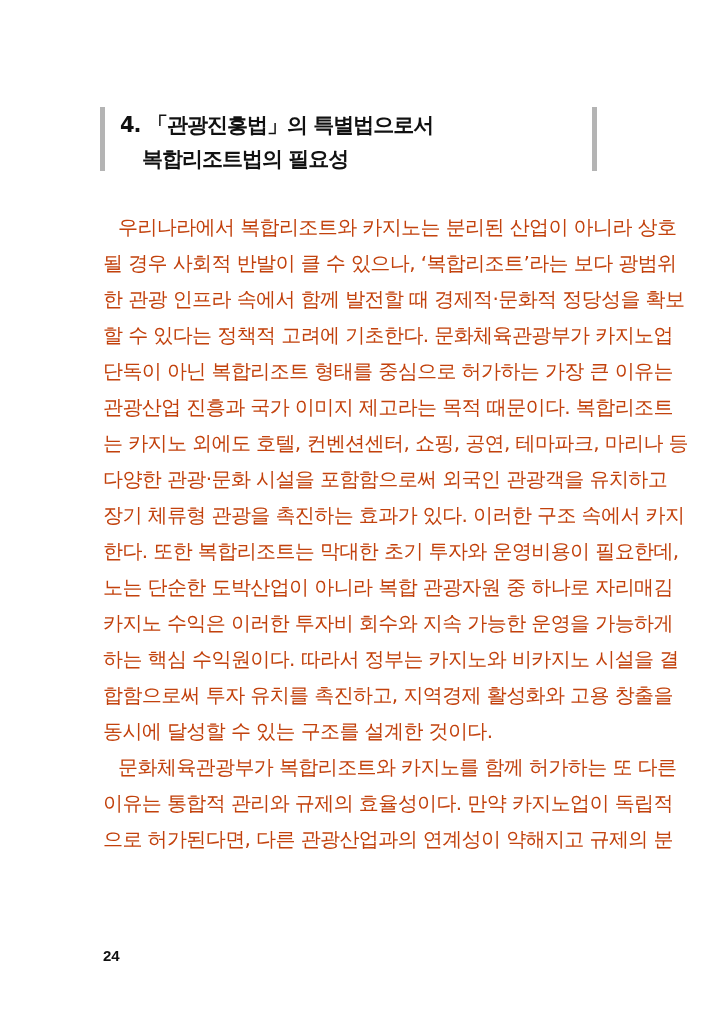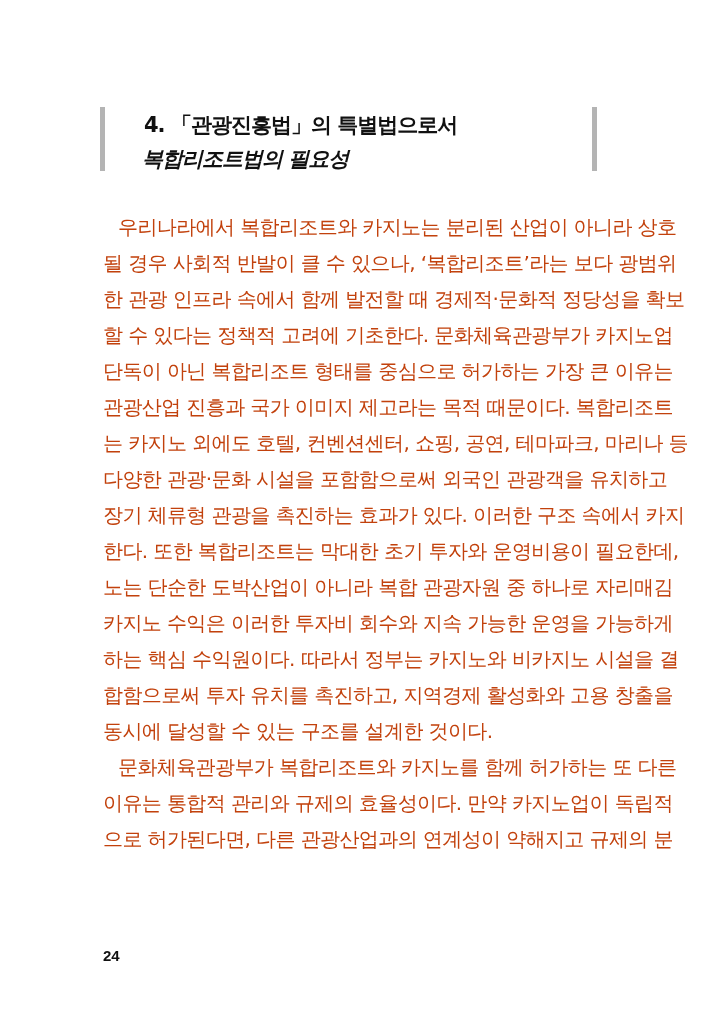--- a/index.html
+++ b/index.html
@@ -33,22 +33,22 @@
     .bar.right { right: 0; }
     .heading-line {
       position: absolute;
       font-family: "DejaVu Sans", "Liberation Sans", sans-serif;
       font-weight: bold;
       font-size: 21px;
       letter-spacing: -1px;
       white-space: nowrap;
       color: #111;
     }
-    .heading-line.l1 { left: 20px; top: 4px; margin-left: 24px; }
-    .heading-line.l2 { left: 42px; top: 38px; font-style: italic; }
+    .heading-line.l1 { left: 20px; top: 4px; }
+    .heading-line.l2 { left: 42px; top: 38px; }
 
     .body-text {
       position: absolute;
       left: 103px;
       top: 209px;
       width: 494px;
     }
     .line {
       height: 36px;
       line-height: 36px;

